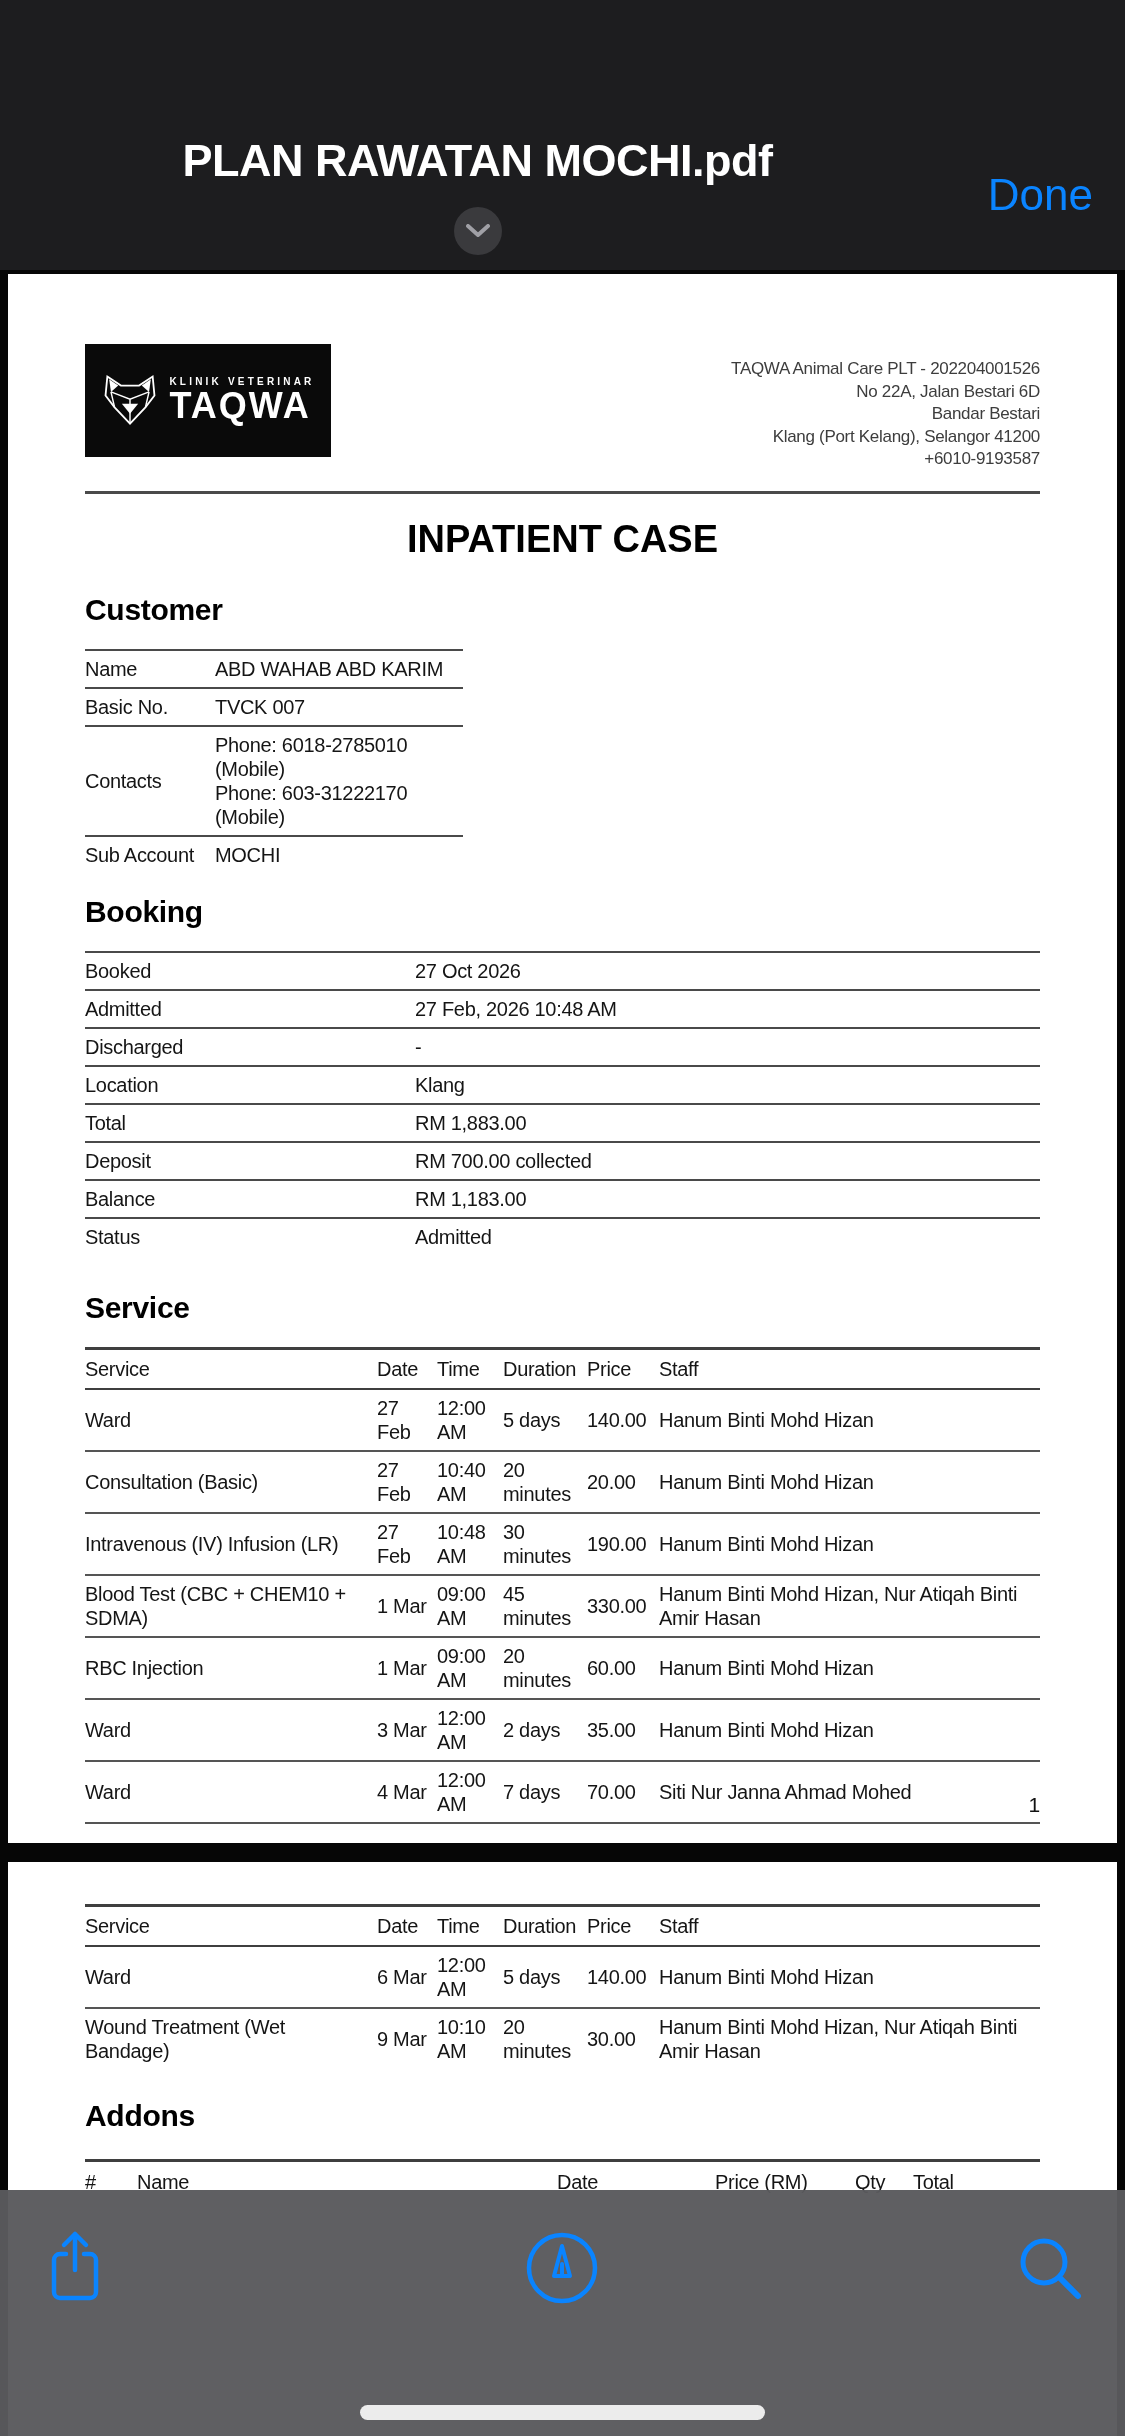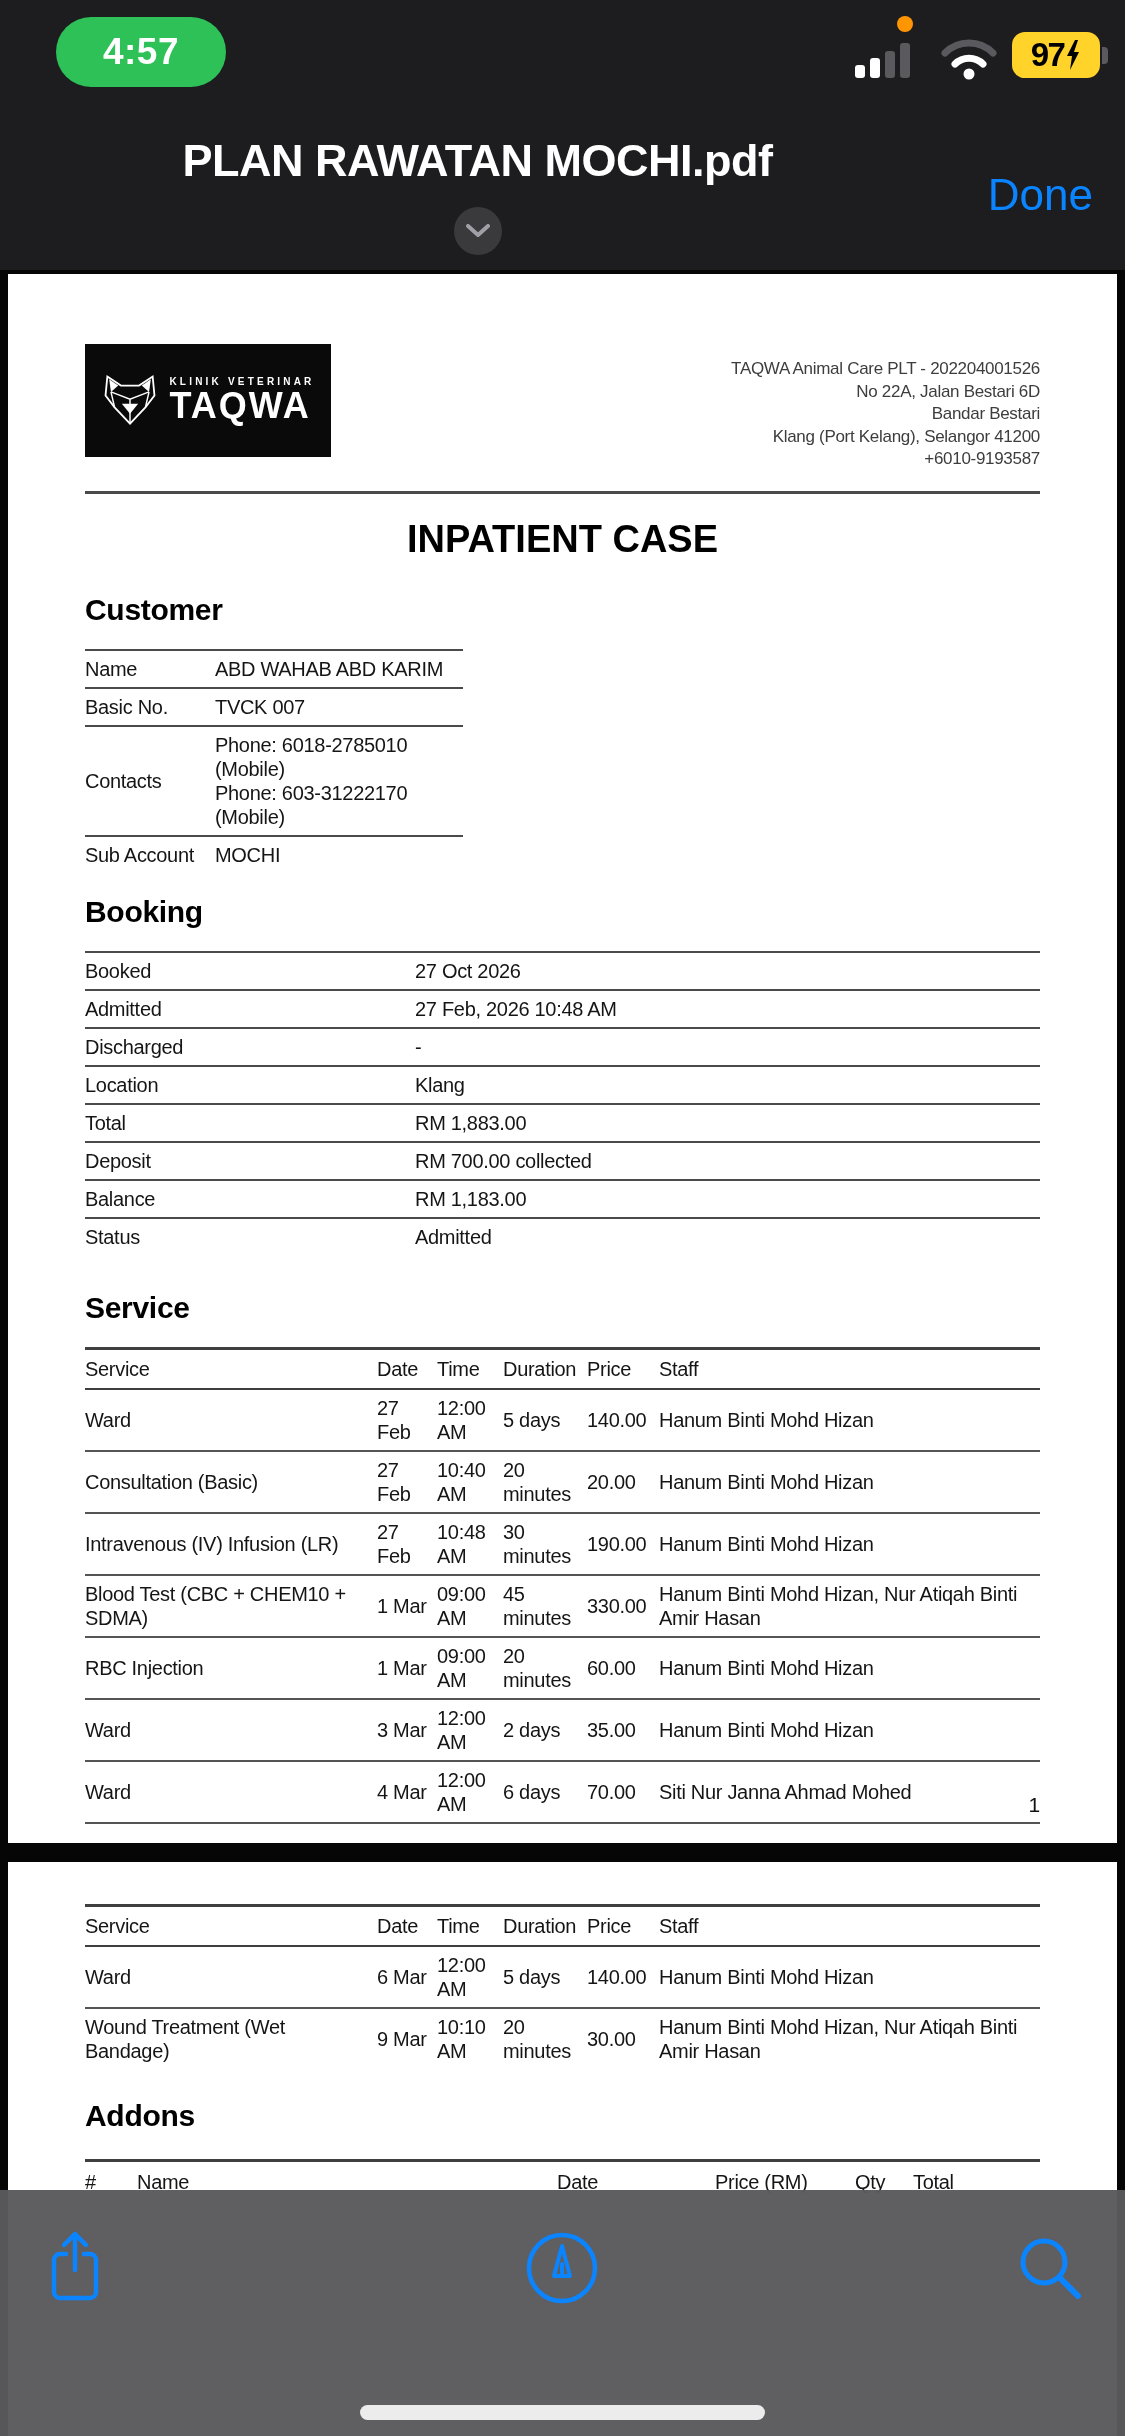--- a/index.html
+++ b/index.html
@@ -76,48 +76,20 @@
   .tb-btn { position:absolute; top:28px; width:90px; height:100px; display:flex; align-items:center; justify-content:center; }
   .tb-share { left:30px; } .tb-markup { left:517px; } .tb-search { left:1005px; }
   .home-indicator { position:absolute; left:360px; top:215px; width:405px; height:15px; border-radius:8px; background:#ececec; }
 </style>
 </head>
 <body>
 
 <div id="phone">
 
   <div class="top-chrome">
-    <div class="status-bar">
-      <div class="time-pill">
-        <span>4:57</span>
-      </div>
-      <div class="mic-dot"></div>
-      <div class="signal">
-        <i class="s1 on"></i>
-          <i class="s2 on"></i>
-          <i class="s3"></i>
-          <i class="s4"></i>
-      </div>
-      <div class="wifi">
-        <svg width="58" height="44" viewBox="0 0 58 44">
-          <path d="M5 17 a34 34 0 0 1 48 0" fill="none" stroke="#5a5a5e" stroke-width="7" stroke-linecap="round"></path>
-          <path d="M15 28 a20 20 0 0 1 28 0" fill="none" stroke="#ffffff" stroke-width="7" stroke-linecap="round"></path>
-          <circle cx="29" cy="38" r="5.5" fill="#ffffff"></circle>
-        </svg>
-      </div>
-      <div class="battery">
-        <div class="batt-body">
-          <span>97</span>
-          <svg width="16" height="30" viewBox="0 0 16 30">
-            <polygon points="10,0 2,16 7,16 5,30 14,12 9,12 13,0" fill="#000"></polygon>
-          </svg>
-        </div>
-        <div class="batt-cap"></div>
-      </div>
-    </div>
 
     <div class="nav-bar">
       <div class="title-group">
         <span class="pdf-title">PLAN RAWATAN MOCHI.pdf</span>
         <div class="chev-btn">
           <svg width="24" height="14" viewBox="0 0 24 14">
             <path d="M2 2 L12 11 L22 2" fill="none" stroke="#a0a0a6" stroke-width="4" stroke-linecap="round" stroke-linejoin="round"></path>
           </svg>
         </div>
       </div>
@@ -273,21 +245,21 @@
               <td class="c-date">3 Mar</td>
               <td class="c-time">12:00 AM</td>
               <td class="c-dur">2 days</td>
               <td class="c-price">35.00</td>
               <td class="c-staff">Hanum Binti Mohd Hizan</td>
             </tr>
             <tr>
               <td class="c-svc">Ward</td>
               <td class="c-date">4 Mar</td>
               <td class="c-time">12:00 AM</td>
-              <td class="c-dur">6 days</td>
+              <td class="c-dur">7 days</td>
               <td class="c-price">70.00</td>
               <td class="c-staff">Siti Nur Janna Ahmad Mohed</td>
             </tr>
           </tbody>
       </table>
 
       <div class="page-num">1</div>
     </div>
 
     <div class="page page2">

